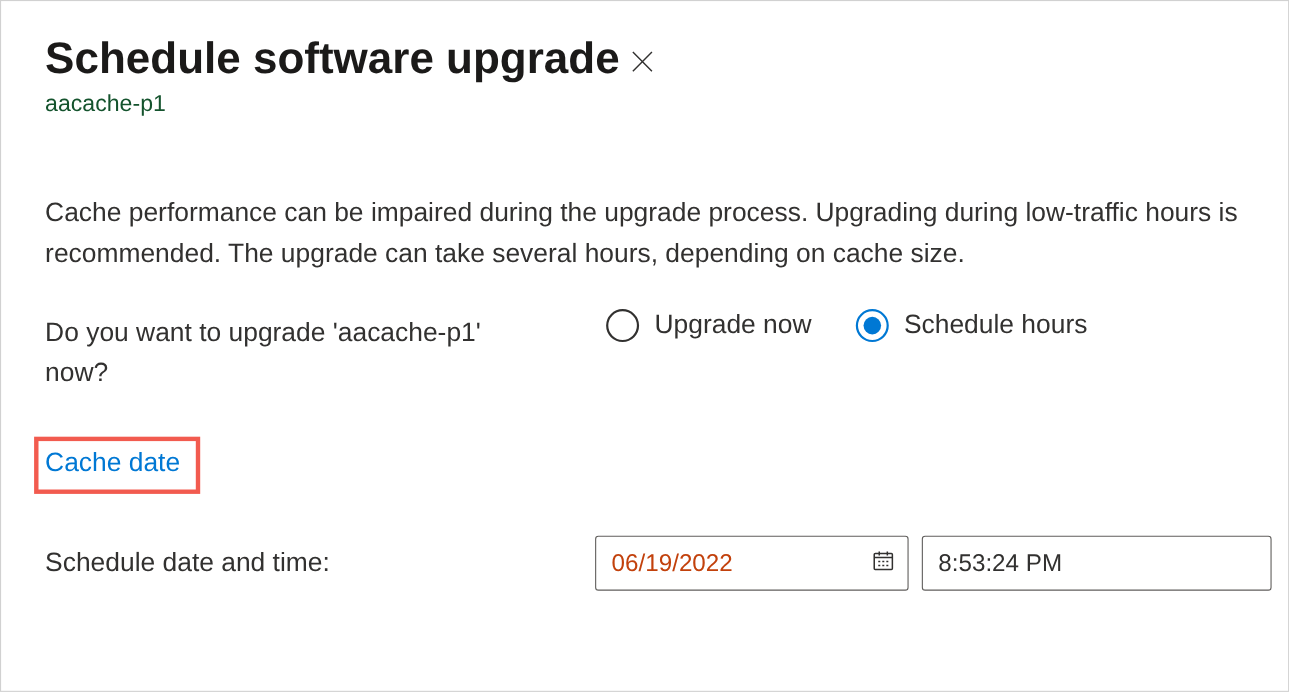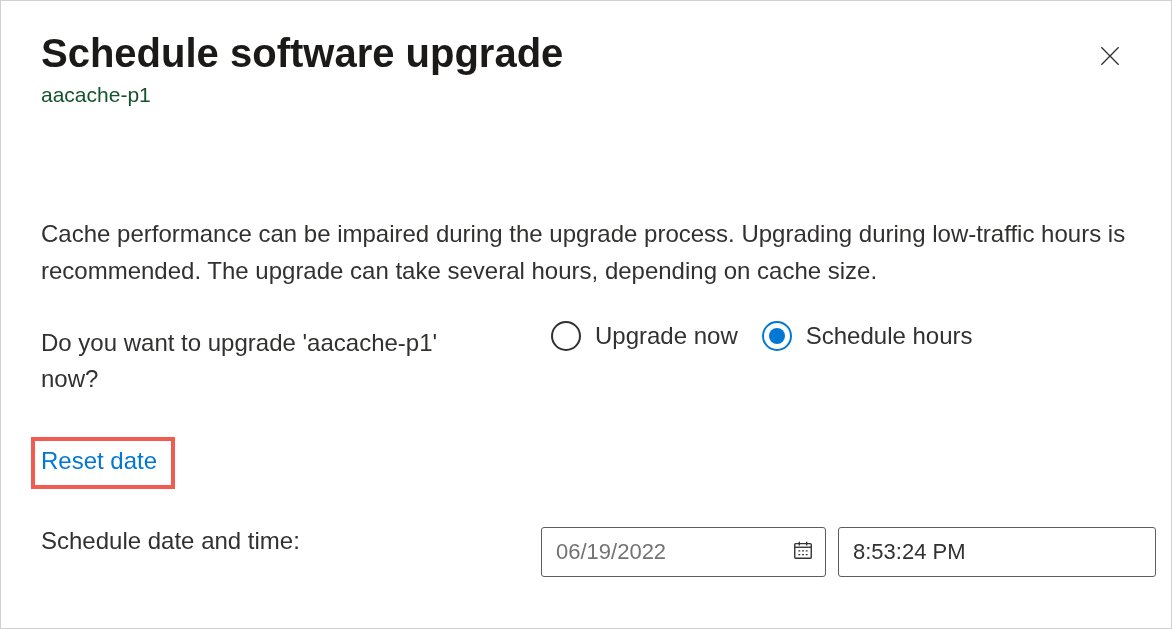--- a/index.html
+++ b/index.html
@@ -15,21 +15,21 @@
     .panel {
       width: 1172px;
       height: 629px;
       border: 1px solid #d1d1d1;
       padding: 28px 40px;
       position: relative;
     }
     .header-row {
       display: flex;
       align-items: flex-start;
-      justify-content: space-between;
+      justify-content: flex-start;
     }
     .title {
       font-size: 40px;
       font-weight: 600;
       line-height: 1.2;
       color: #1b1a19;
     }
     .subtitle {
       font-size: 21px;
       color: #14532d;
@@ -44,37 +44,37 @@
     }
     .close-btn svg {
       width: 26px;
       height: 26px;
       stroke: #323130;
       stroke-width: 1.2;
     }
     .description {
       font-size: 24px;
       line-height: 1.55;
-      margin-top: 108px;
+      margin-top: 68px;
       color: #323130;
     }
     .question-row {
       display: flex;
       margin-top: 36px;
       align-items: flex-start;
     }
     .question-text {
       font-size: 24px;
       line-height: 1.5;
       width: 440px;
       flex-shrink: 0;
     }
     .radio-group {
       display: flex;
-      gap: 24px;
+      gap: 40px;
       margin-left: 70px;
       margin-top: -4px;
       text-align: right;
     }
     .radio-option {
       display: flex;
       align-items: center;
       gap: 14px;
       cursor: pointer;
     }
@@ -111,42 +111,42 @@
     .reset-link {
       color: #0078d4;
       font-size: 24px;
       cursor: pointer;
       background: none;
       border: none;
       font-family: inherit;
     }
     .schedule-row {
       display: flex;
-      align-items: flex-start;
+      align-items: center;
       margin-top: 38px;
     }
     .schedule-label {
       font-size: 24px;
       width: 500px;
       flex-shrink: 0;
     }
     .date-input-wrap {
       position: relative;
       flex: 0 0 285px;
       margin-right: 12px;
     }
     .date-input {
       width: 100%;
       height: 50px;
       border: 1px solid #605e5c;
       border-radius: 3px;
       font-size: 22px;
       font-family: inherit;
       padding: 0 44px 0 14px;
-      color: #737373;
+      color: #c2410c;
     }
     .calendar-icon {
       position: absolute;
       right: 12px;
       top: 50%;
       transform: translateY(-50%);
       pointer-events: none;
     }
     .calendar-icon svg {
       width: 22px;
@@ -194,21 +194,21 @@
       <label class="radio-option">
         <span class="radio-circle selected">
           <span class="radio-dot"></span>
         </span>
         <span class="radio-label">Schedule hours</span>
       </label>
     </div>
   </div>
 
   <div class="reset-link-wrap">
-    <button class="reset-link">Reset date</button>
+    <button class="reset-link">Cache date</button>
   </div>
 
   <div class="schedule-row">
     <div class="schedule-label">Schedule date and time:</div>
     <div class="date-input-wrap">
       <input class="date-input" type="text" value="06/19/2022" style="">
       <span class="calendar-icon">
         <svg viewBox="0 0 24 24" fill="none" stroke="#323130" stroke-width="1.5">
           <rect x="3" y="5" width="18" height="16" rx="1"></rect>
           <path d="M3 9 H21"></path>

